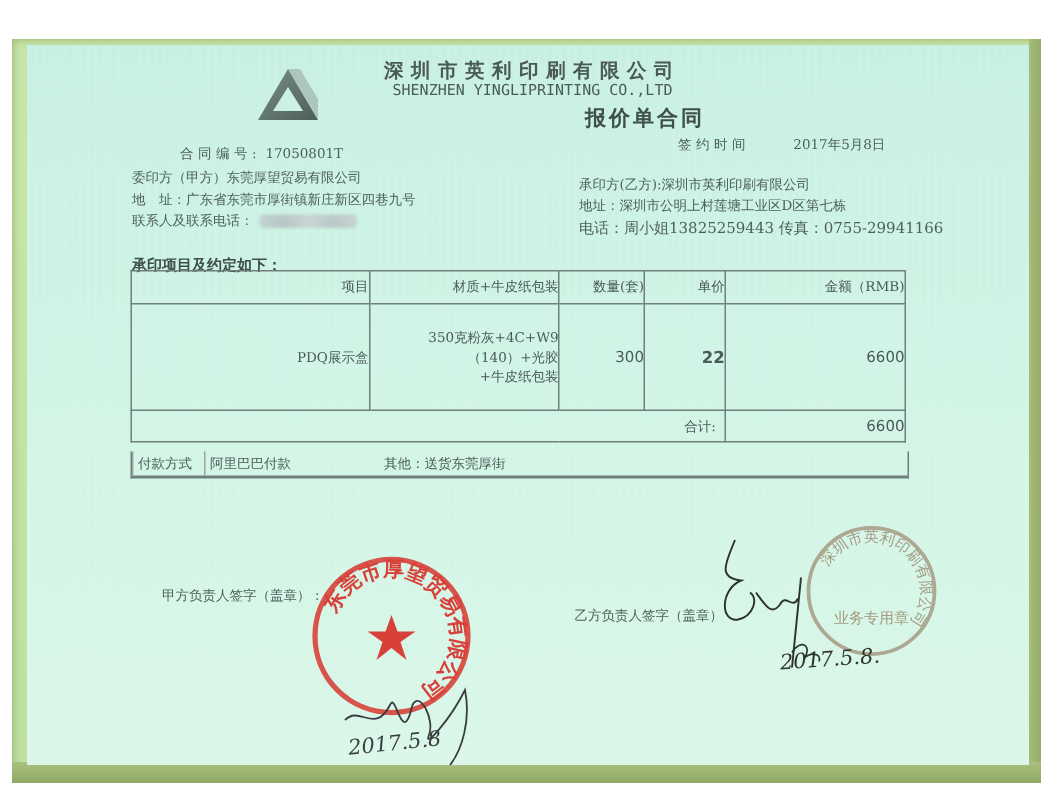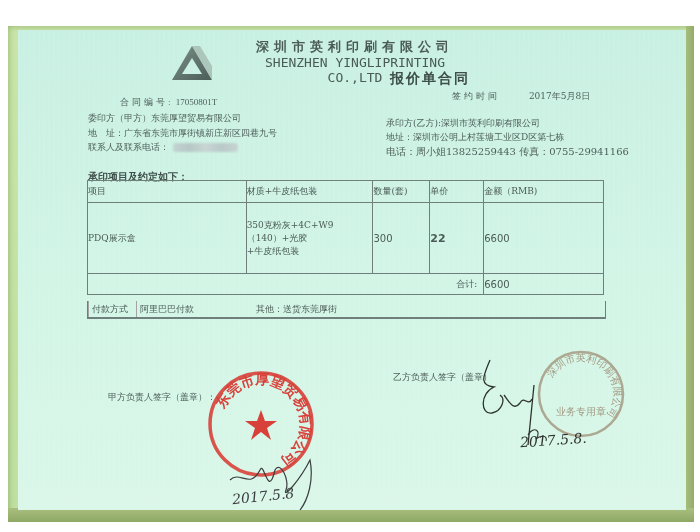--- a/index.html
+++ b/index.html
@@ -27,42 +27,42 @@
       repeating-linear-gradient(90deg, rgba(255,255,255,0.06) 0 2px, rgba(0,0,0,0) 2px 5px),
       linear-gradient(180deg,#c8f0e2 0%, #d2f5e6 55%, #daf7e9 100%);
   }
   .logo { position:absolute; left:170px; top:44px; width:44px; height:40px; }
   .co-cn {
     position:absolute; left:240px; top:38px; width:230px; text-align:center;
     font-size:13px; letter-spacing:5px; color:#4a5a55; font-weight:bold;
   }
   .co-en {
     position:absolute; left:240px; top:55px; width:230px; text-align:center;
-    font-family:"DejaVu Sans Mono", monospace; font-size:13px; color:#4a5a55;
+    font-family:"DejaVu Sans Mono", monospace; font-size:10px; color:#4a5a55;
   }
   .doc-title {
     position:absolute; left:240px; top:70px; width:230px; text-align:right;
     font-size:14px; letter-spacing:2px; color:#3e4e4a; font-weight:bold;
   }
   .small { font-size:9px; color:#4e5f5b; position:absolute; white-space:nowrap; }
   .lbl-spaced { letter-spacing:3px; }
   .blur {
     display:inline-block; width:65px; height:9px; vertical-align:middle;
     background:linear-gradient(90deg,#c3d3d1,#b7c7c6,#c8d6d4,#b9c9c8,#c6d4d2);
     border-radius:3px; filter:blur(1.2px); margin-left:4px;
   }
   .section-title {
     position:absolute; left:88px; top:170px; font-size:10px; color:#3f4f4b; font-weight:bold;
   }
   table.items {
     position:absolute; left:87px; top:180px; width:517px;
     border-collapse:collapse; font-size:9px; color:#4b5b57;
   }
   table.items td, table.items th {
-    border:1px solid #6f7f7b; text-align:left; font-weight:normal; padding:0;
+    border:1px solid #6f7f7b; text-align:right; font-weight:normal; padding:0;
   }
   table.items th { height:21px; }
   table.items .row-main td { height:70px; }
   table.items .num { font-family:"DejaVu Sans", sans-serif; font-size:10px; }
   table.items .bold { font-weight:bold; font-family:"DejaVu Sans", sans-serif; font-size:11px; }
   table.items .total td { height:20px; }
   .below {
     position:absolute; left:87px; top:301px; width:517px;
     border:1px solid #6f7f7b; border-top:none;
     font-size:9px; color:#4b5b57;
@@ -93,21 +93,21 @@
     </linearGradient>
   </defs>
   <path d="M22 2 L42 36 L2 36 Z M22 14 L32 30 L12 30 Z" fill="url(#lg)" fill-rule="evenodd"></path>
   <path d="M22 2 L30 2 L42 22 L42 36 L34 22 Z" fill="#9fb4ab" opacity="0.7"></path>
 </svg>
 
 <div class="co-cn">深圳市英利印刷有限公司</div>
 <div class="co-en">SHENZHEN YINGLIPRINTING CO.,LTD</div>
 <div class="doc-title">报价单合同</div>
 
-<div class="small" style="left:120px; top:96px;font-family:Liberation Serif, serif;">
+<div class="small" style="left:120px; top:96px;">
   <span class="lbl-spaced">合同编号:</span>
   <span>17050801T</span>
 </div>
 <div class="small" style="left:452px; top:90px;">
   <span class="lbl-spaced">签约时间</span>
   <span style="margin-left:26px;">2017年5月8日</span>
 </div>
 
 <div class="small" style="left:88px; top:112px;">
   <span>委印方（甲方）</span><span>东莞厚望贸易有限公司</span>
@@ -167,21 +167,21 @@
 
 <div class="below">
   <div class="row">
     <div class="vline cell" style="width:44px; padding-left:3px;">付款方式</div>
     <div class="vline cell" style="width:112px; padding-left:3px;">阿里巴巴付款</div>
     <div class="cell" style="padding-left:4px;text-align:right;">其他：送货东莞厚街</div>
   </div>
 </div>
 
 <div class="sig" style="left:108px; top:391px;">甲方负责人签字（盖章）：</div>
-<div class="sig" style="left:383px; top:371px;margin-left:10px;">乙方负责人签字（盖章）</div>
+<div class="sig" style="left:383px; top:404px;">乙方负责人签字（盖章）</div>
 
 <svg class="stamp-red" viewBox="0 0 108 108">
   <defs>
       <path id="arcA" d="M54,54 m-40,0 a40,40 0 1,1 80,0 a40,40 0 1,1 -80,0"></path>
     </defs>
   <circle cx="54" cy="54" r="51" fill="none" stroke="#d8413a" stroke-width="3.5" opacity="0.9"></circle>
   <text font-size="14" fill="#d8413a" font-weight="bold" font-family="DejaVu Sans, sans-serif">
     <textPath href="#arcA" startOffset="6%">东莞市厚望贸易有限公司</textPath>
   </text>
   <polygon points="54,40 58,51 70,51 60,58 64,70 54,62 44,70 48,58 38,51 50,51" fill="#d8413a"></polygon>

